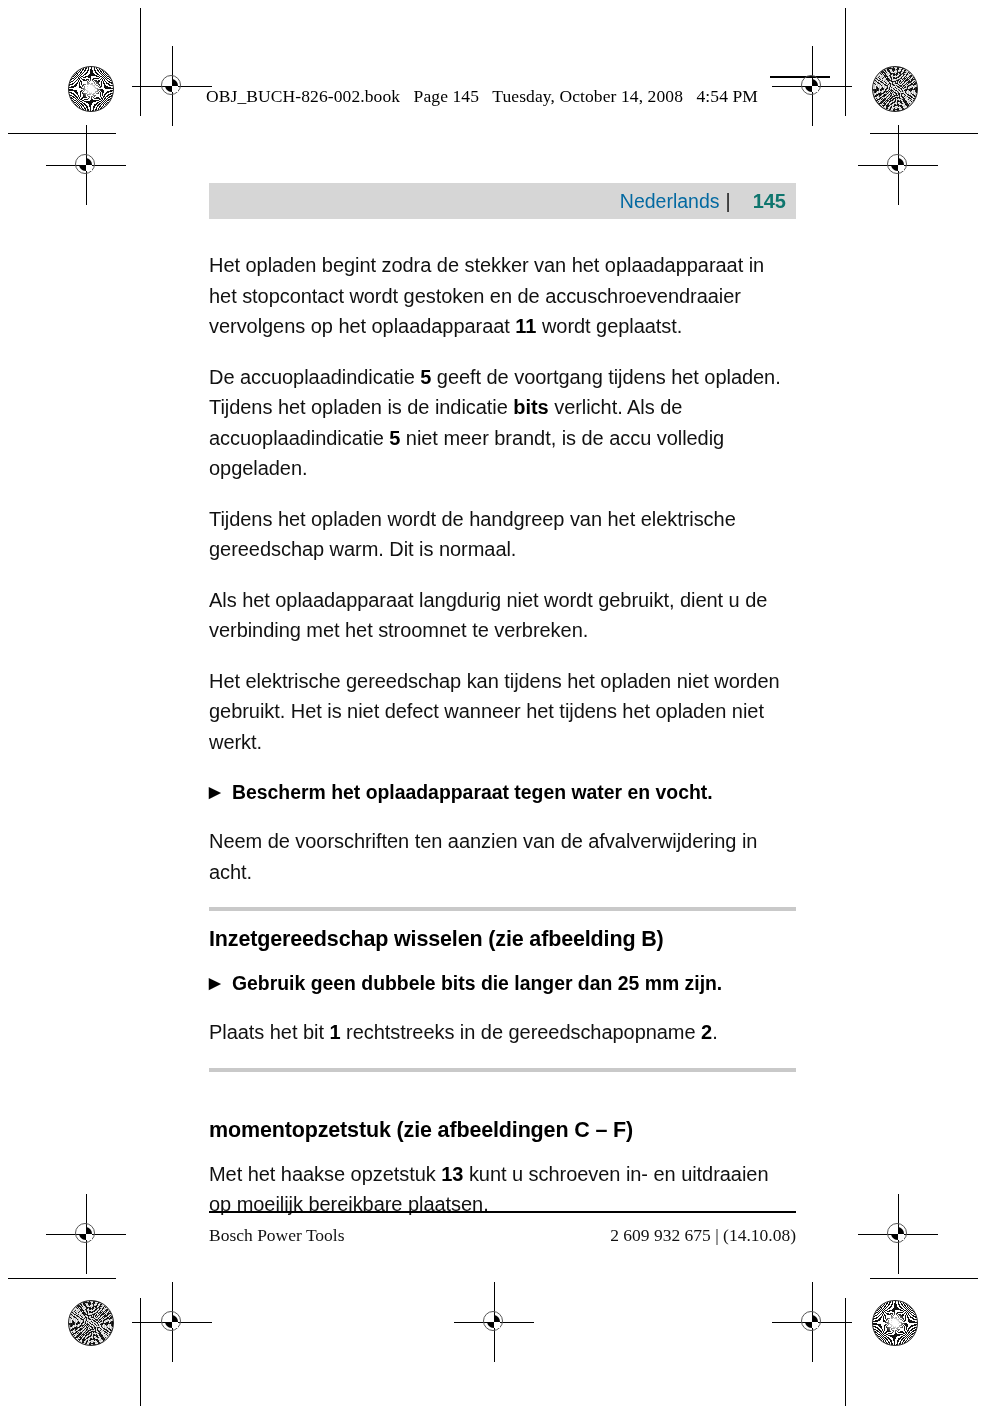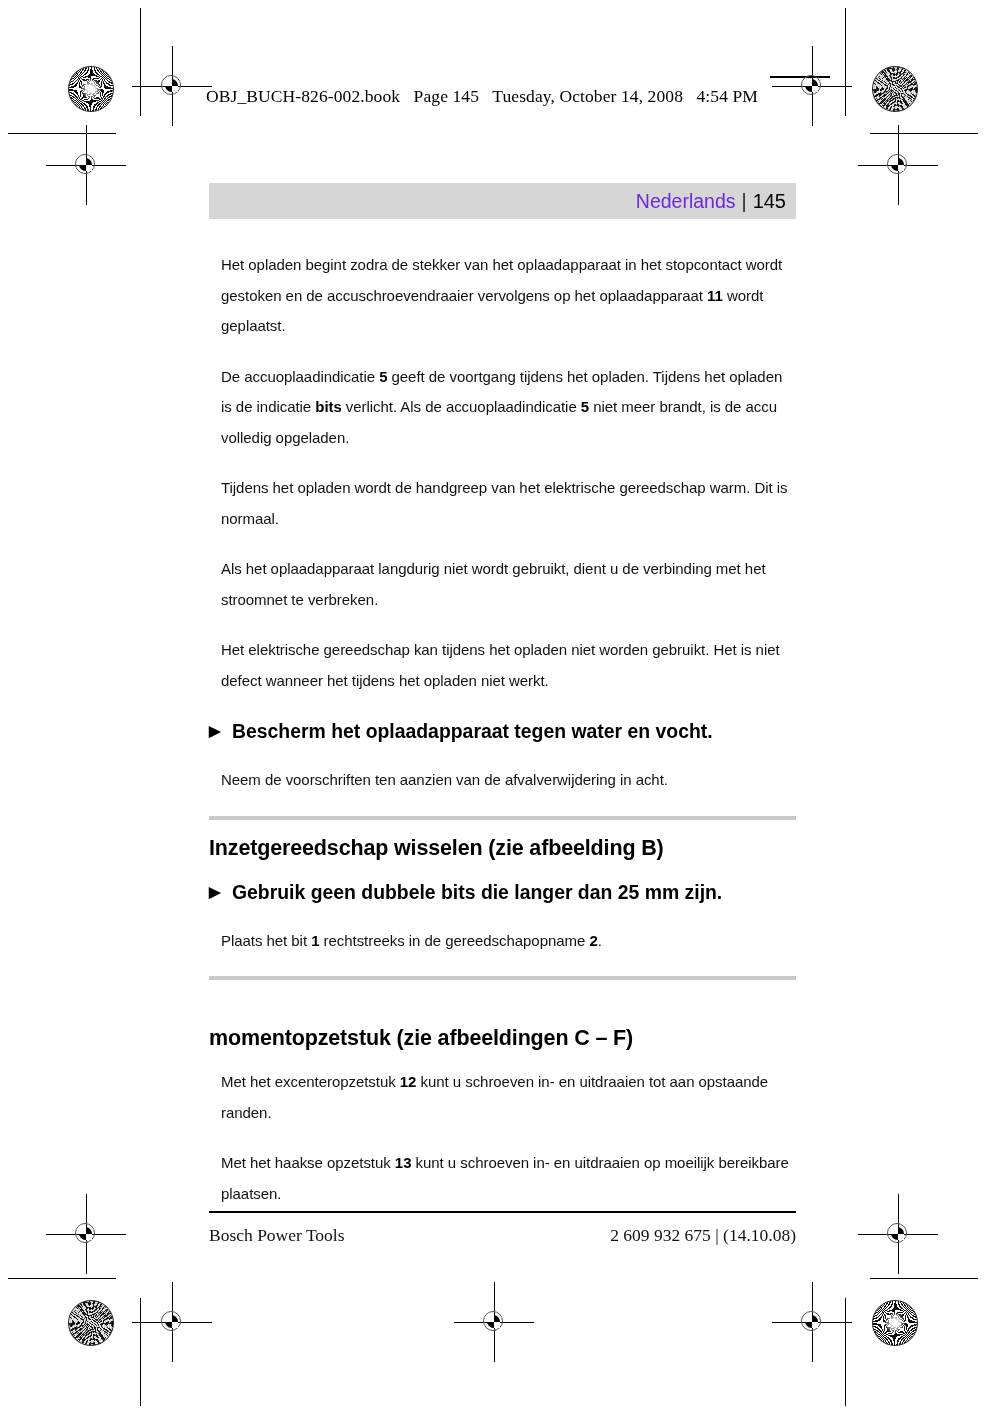--- a/index.html
+++ b/index.html
@@ -123,40 +123,41 @@
     height: 36px;
     background: #d6d6d6;
     display: flex;
     align-items: center;
     justify-content: flex-end;
     padding-right: 10px;
     box-sizing: border-box;
   }
   .header-band .lang {
     font-size: 19.5px;
-    color: #6d28d9;
+    color: #0369a1;
   }
   .header-band .sep {
     font-size: 19.5px;
     color: #1a1a1a;
     margin: 0 6px;
   }
   .header-band .pageno {
     font-size: 20px;
-    font-weight: normal;
-    color: #000000;
+    font-weight: bold;
+    color: #0f766e;
+    margin-left: 16px;
   }
 
   .body-area {
     padding-top: 31px;
   }
 
   p.para {
-    margin: 0 0 20px 12px;
-    font-size: 15px;
+    margin: 0 0 20px 0;
+    font-size: 20px;
     line-height: 30.5px;
     color: #111;
     letter-spacing: -0.05px;
   }
   p.para b { font-weight: bold; color: #000; }
 
   .warn {
     margin: 0 0 19px 0;
     display: flex;
     align-items: flex-start;
@@ -328,21 +329,20 @@
       <span class="tri">▶</span>
       <span class="wtext">Gebruik geen dubbele bits die langer dan 25 mm zijn.</span>
     </div>
 
     <p class="para"><span>Plaats het bit </span><b>1</b><span> rechtstreeks in de gereedschapopname </span><b>2</b><span>.</span></p>
 
     <div class="rule-gray"></div>
 
     <h2 class="section"><br><span>momentopzetstuk (zie afbeeldingen C – F)</span></h2>
 
-    <p class="para"><span>Met het excenteropzetstuk </span><b>12</b><span> kunt u schroeven in- en uitdraaien tot aan opstaande randen.</span></p>
 
     <p class="para"><span>Met het haakse opzetstuk </span><b>13</b><span> kunt u schroeven in- en uitdraaien op moeilijk bereikbare plaatsen.</span></p>
 
   </div>
 </div>
 
 <div class="footer">
   <div class="rule-black"></div>
   <div class="frow">
     <span>Bosch Power Tools</span>

